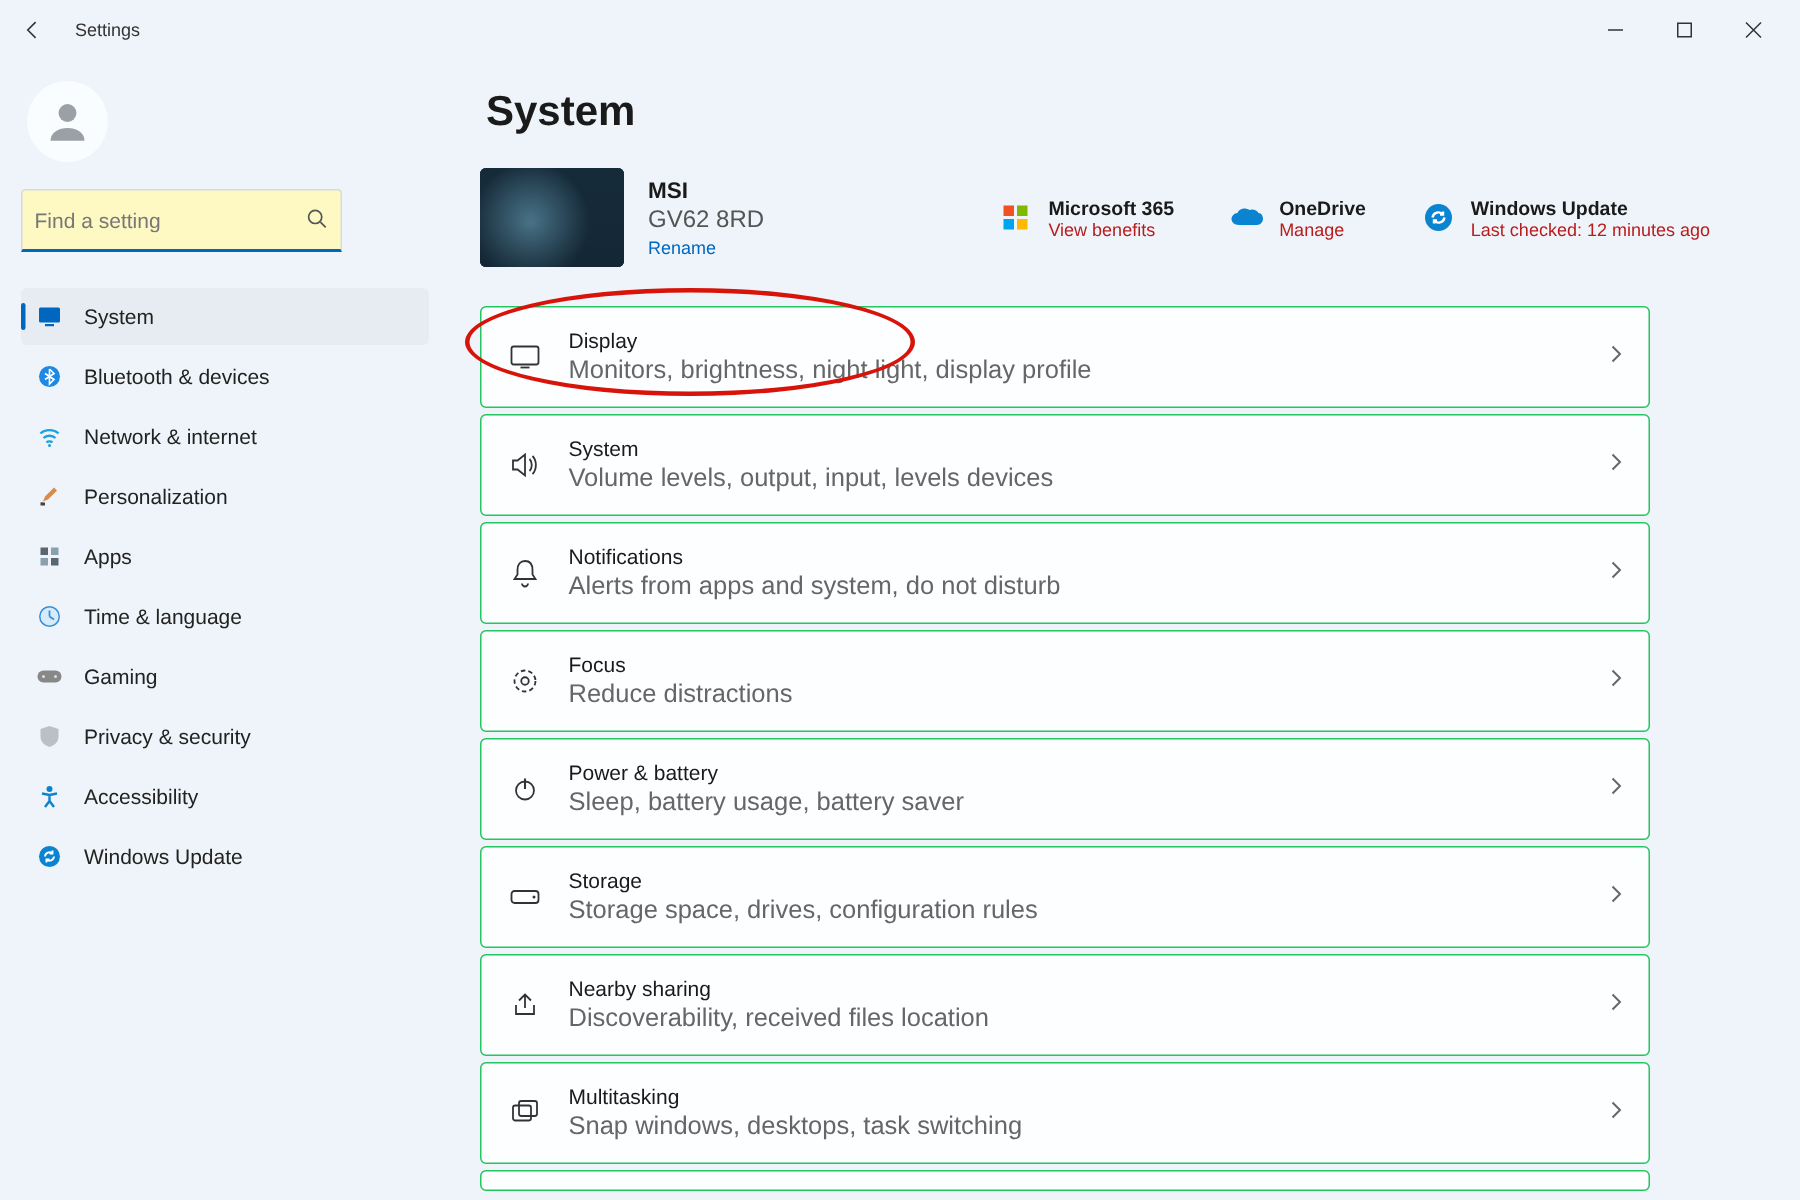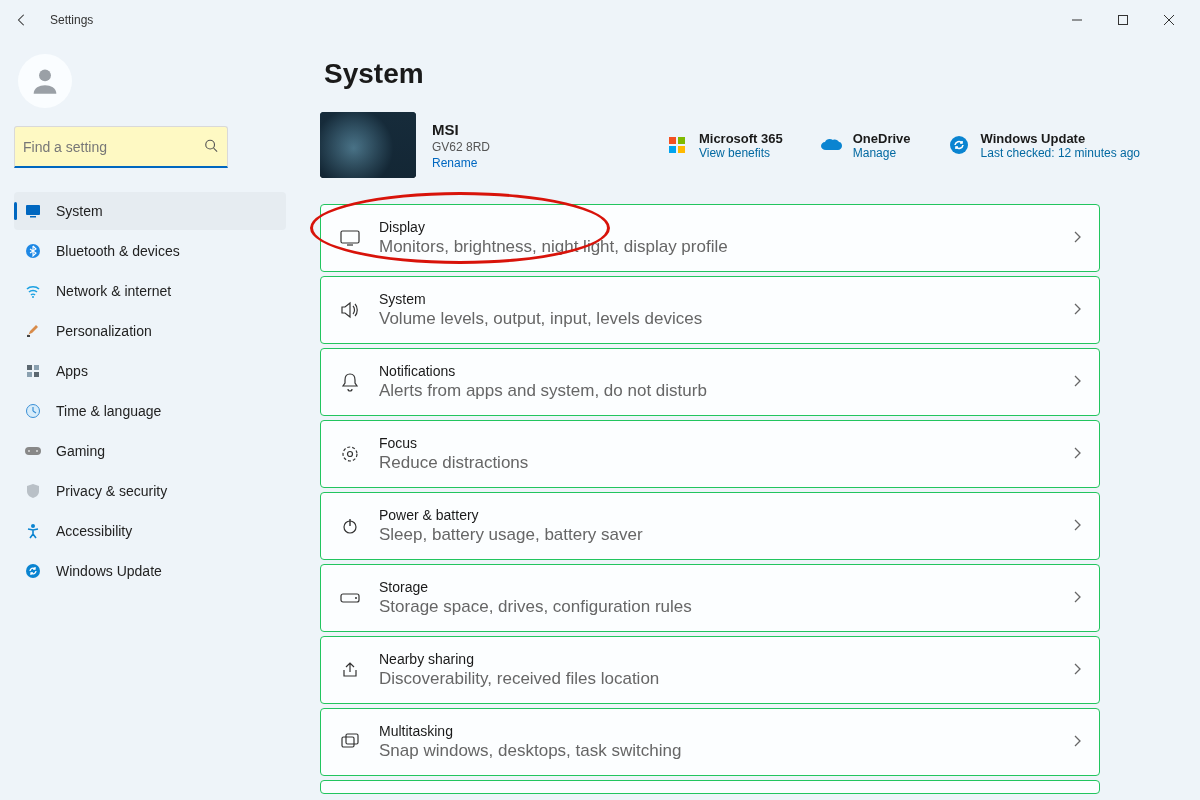--- a/index.html
+++ b/index.html
@@ -31,28 +31,28 @@
   .nav-icon { width: 18px; height: 18px; display: flex; align-items: center; justify-content: center; font-size: 15px; }
 
   .main { flex: 1; padding: 18px 60px 0 20px; overflow-y: auto; }
   .page-title { font-size: 28px; font-weight: 600; margin-bottom: 22px; margin-left: 4px; }
 
   .device-row { display: flex; align-items: center; gap: 16px; margin-bottom: 26px; }
   .device-thumb { width: 96px; height: 66px; background: #1a2a32; border-radius: 4px; position: relative; overflow: hidden; }
   .device-thumb::after { content:""; position:absolute; inset:0; background: radial-gradient(circle at 35% 55%, rgba(120,180,210,0.5), rgba(20,40,55,0.9) 55%), linear-gradient(#2a4a5a, #0d1a20); }
   .device-info { display: flex; flex-direction: column; gap: 2px; }
   .device-name { font-size: 15px; font-weight: 600; }
-  .device-model { font-size: 12px; color: #555; text-align: right; }
+  .device-model { font-size: 16px; color: #555; text-align: right; }
   .device-rename { font-size: 12px; color: #0067c0; cursor: pointer; margin-top: 0; }
 
   .status-block { display: flex; align-items: center; gap: 10px; }
   .status-icon { width: 24px; height: 24px; display: flex; align-items: center; justify-content: center; }
   .status-text { display: flex; flex-direction: column; }
   .status-title { font-size: 13px; font-weight: 600; }
-  .status-sub { font-size: 12px; color: #0369a1; }
+  .status-sub { font-size: 12px; color: #b91c1c; }
   .spacer { flex: 1; }
   .status-group { display: flex; gap: 36px; }
 
   .card-list { display: flex; flex-direction: column; gap: 4px; width: 780px; }
   .card { background: #fcfeff; border: 1px solid #22c55e; border-radius: 4px; display: flex; align-items: center; padding: 14px 18px; cursor: pointer; }
   .card .c-icon { width: 22px; height: 22px; display: flex; align-items: center; justify-content: center; color: #333; margin-right: 18px; }
   .card .c-text { display: flex; flex-direction: column; gap: 2px; }
   .card .c-title { font-size: 14px; color: #1a1a1a; }
   .card .c-sub { font-size: 17px; color: #666; text-align: right; }
   .card .chev { margin-left: auto; color: #666; }

